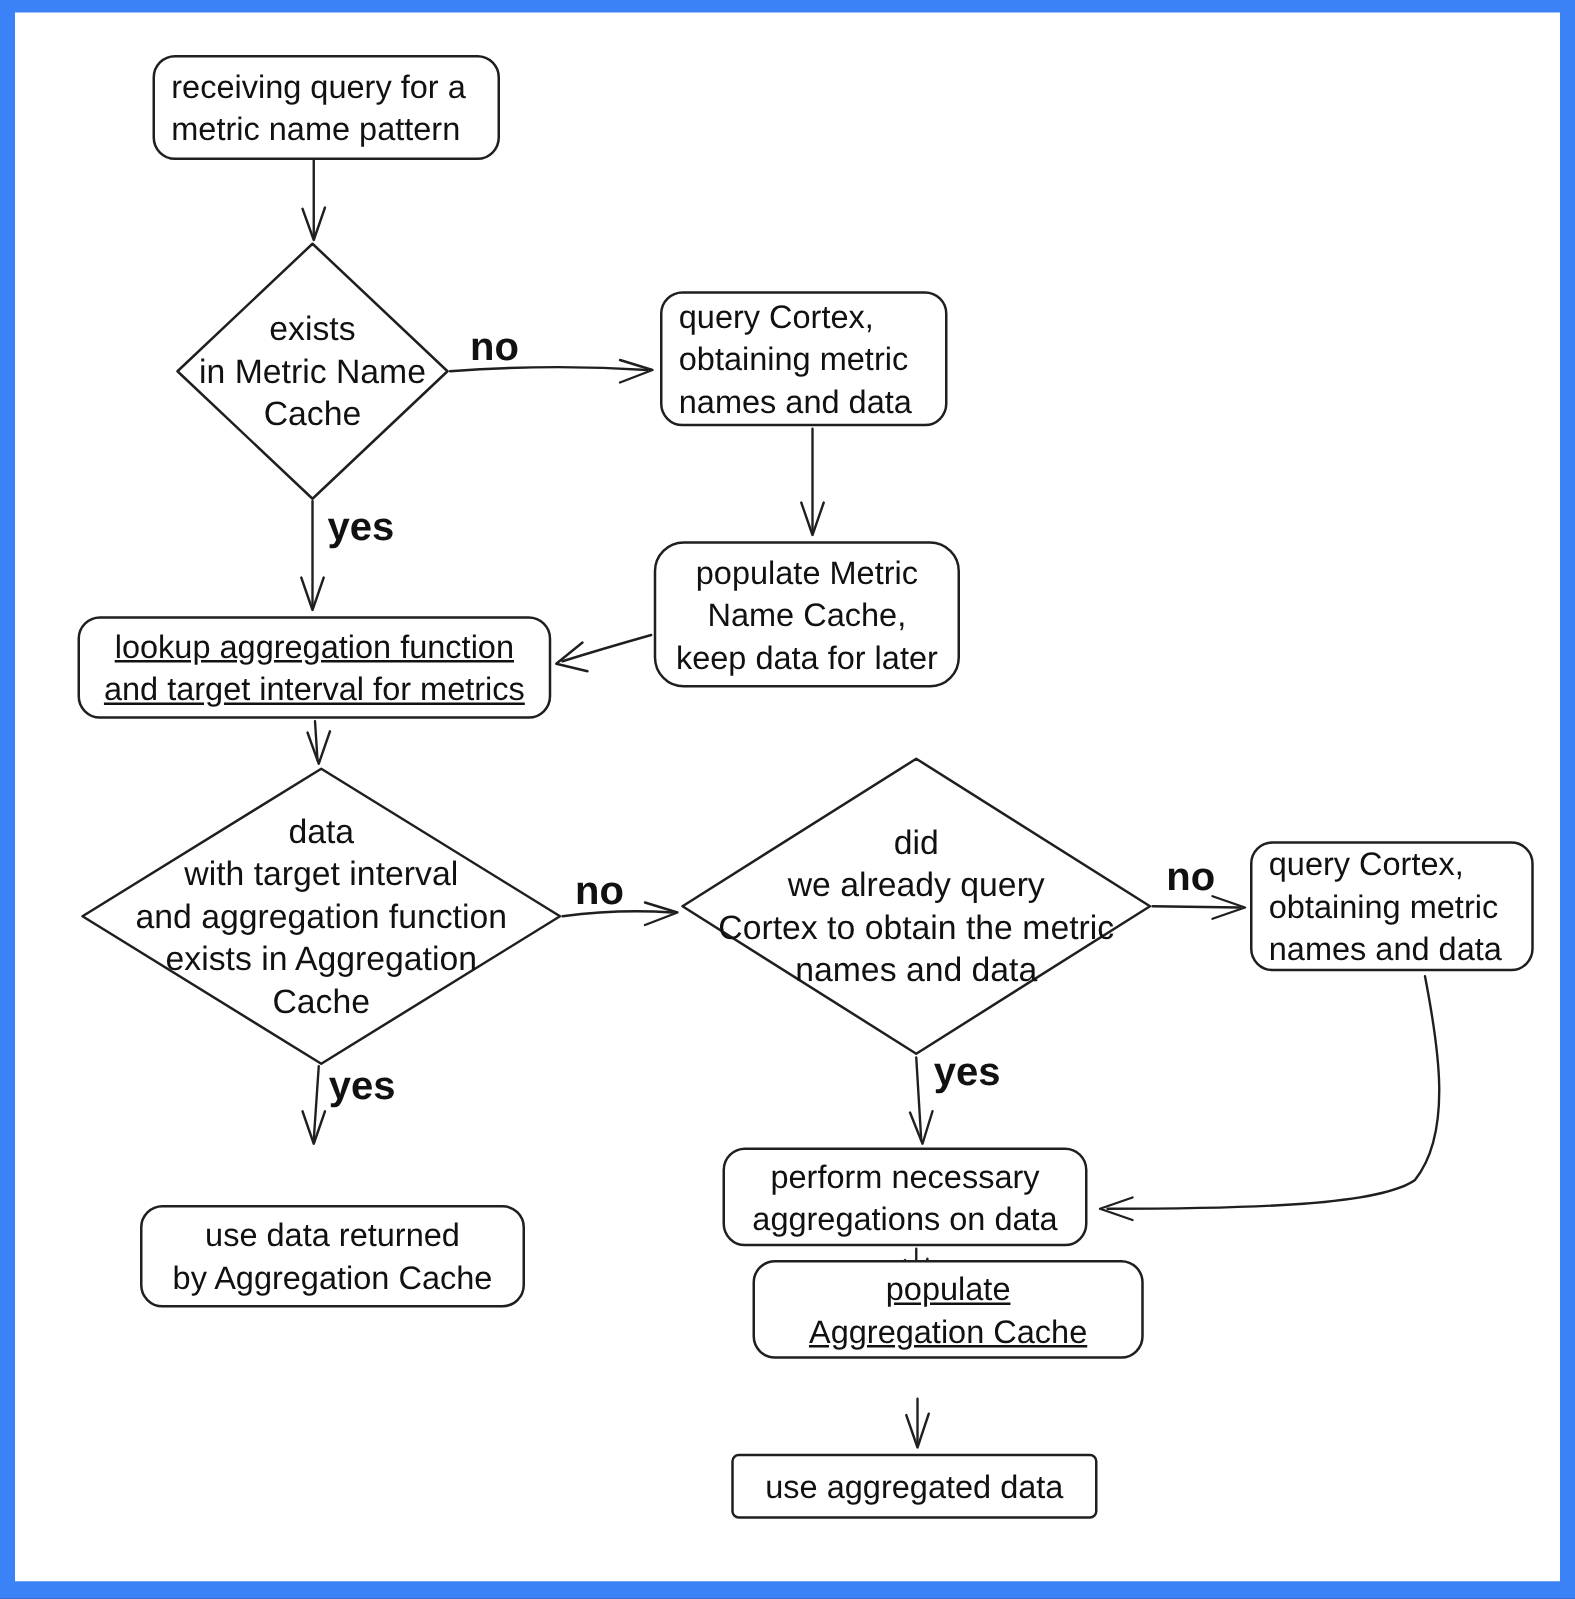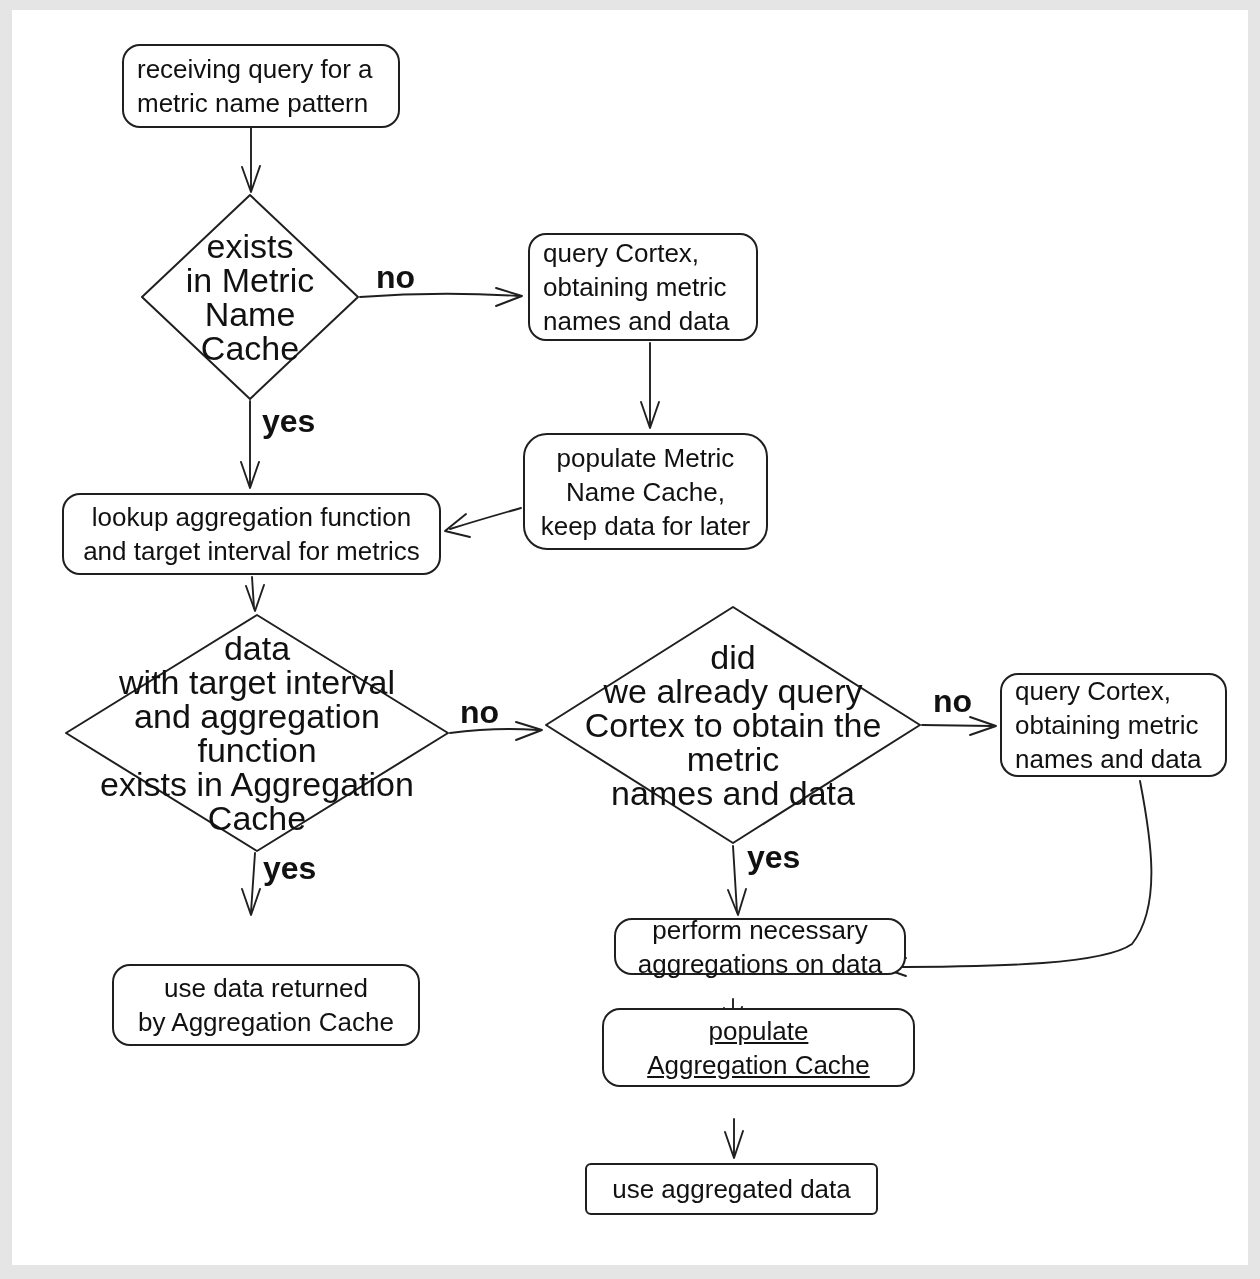--- a/index.html
+++ b/index.html
@@ -1,36 +1,36 @@
 <!DOCTYPE html>
 <html><head>
 <meta charset="utf-8">
 <style>
   * { margin:0; padding:0; box-sizing:border-box; }
   body { background:#000; font-family:"Liberation Sans","DejaVu Sans",sans-serif; }
   .stage {
-    position:relative; width:1260px; height:1279px; background:#e5e5e5; overflow:hidden;
+    position:relative; width:1260px; height:1279px; background:#3b82f6; overflow:hidden;
   }
   .canvas {
     position:absolute; left:12px; top:10px; width:1236px; height:1255px; background:#fff;
   }
   svg.wires { position:absolute; left:0; top:0; width:1260px; height:1279px; }
   svg.wires path, svg.wires polygon, svg.wires line {
     fill:none; stroke:#1f1f1f; stroke-width:1.9; stroke-linecap:round; stroke-linejoin:round;
   }
   svg.wires polygon { fill:#ffffff; stroke-width:2; }
   .node {
     position:absolute; background:#fff; border:2.2px solid #1f1f1f; border-radius:18px;
     display:flex; align-items:center; justify-content:center;
     font-size:26px; line-height:34px; color:#111; white-space:pre-line; text-align:center;
   }
   .node.align-left { justify-content:flex-start; text-align:left; padding-left:13px; }
   .diamond-label {
     position:absolute; display:flex; align-items:center; justify-content:center;
-    font-size:34px; line-height:34px; color:#111; white-space:pre-line; text-align:center;
+    font-size:27px; line-height:34px; color:#111; white-space:pre-line; text-align:center;
   }
   .edge-label {
     position:absolute; font-size:32px; line-height:30px; color:#111;font-weight:bold;
   }
 </style>
 </head>
 <body>
 
 <div class="stage">
   <div class="canvas"></div>
@@ -85,31 +85,31 @@
 metric name pattern</div>
 
   <div class="node align-left" style="left:528px; top:233px; width:230px; height:108px;">query Cortex,
 obtaining metric
 names and data</div>
 
   <div class="node" style="left:523px; top:433px; width:245px; height:117px; border-radius:24px;">populate Metric
 Name Cache,
 keep data for later</div>
 
-  <div class="node" style="left:62px; top:493px; width:379px; height:82px;">lookup aggregation function
+  <div class="node" style="left:62px; top:493px; width:379px; height:82px;text-decoration:underline;">lookup aggregation function
 and target interval for metrics</div>
 
   <div class="node align-left" style="left:1000px; top:673px; width:227px; height:104px;">query Cortex,
 obtaining metric
 names and data</div>
 
   <div class="node" style="left:112px; top:920px; width:308px; height:82px;margin-top:44px;">use data returned
 by Aggregation Cache</div>
 
-  <div class="node" style="left:578px; top:918px; width:292px; height:57px;margin-left:36px;">perform necessary
+  <div class="node" style="left:578px; top:918px; width:292px; height:79px;">perform necessary
 aggregations on data</div>
 
   <div class="node" style="left:602px; top:1008px; width:313px; height:79px;text-decoration:underline;">populate
 Aggregation Cache</div>
 
   <div class="node" style="left:585px; top:1163px; width:293px; height:52px; border-radius:6px;">use aggregated data</div>
 
   <div class="diamond-label" style="left:140px; top:246px; width:220px; height:102px;">exists
 in Metric Name
 Cache</div>

